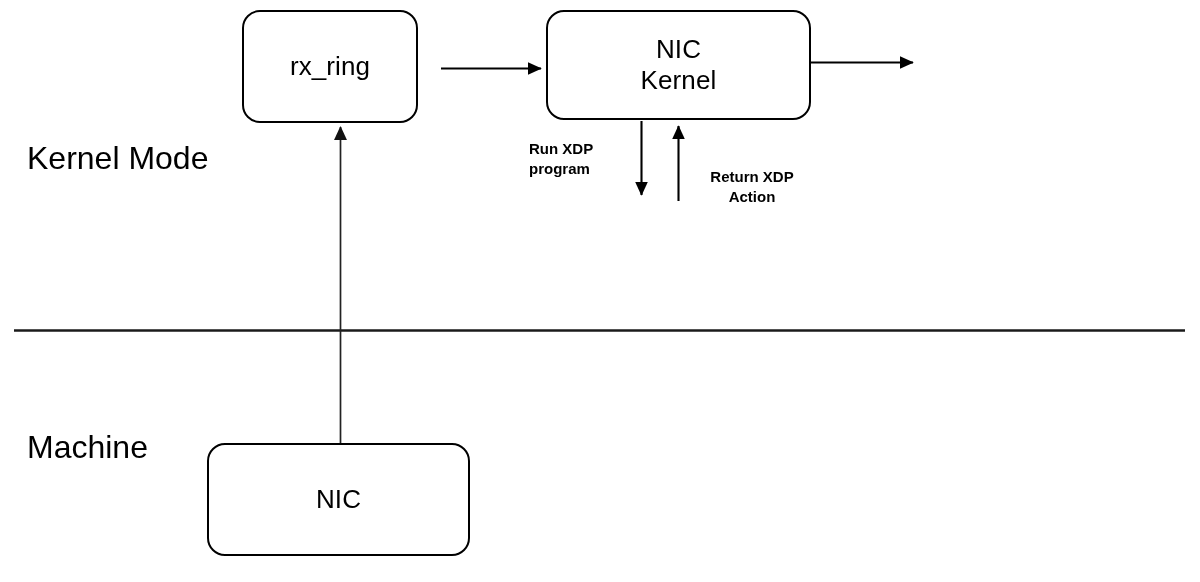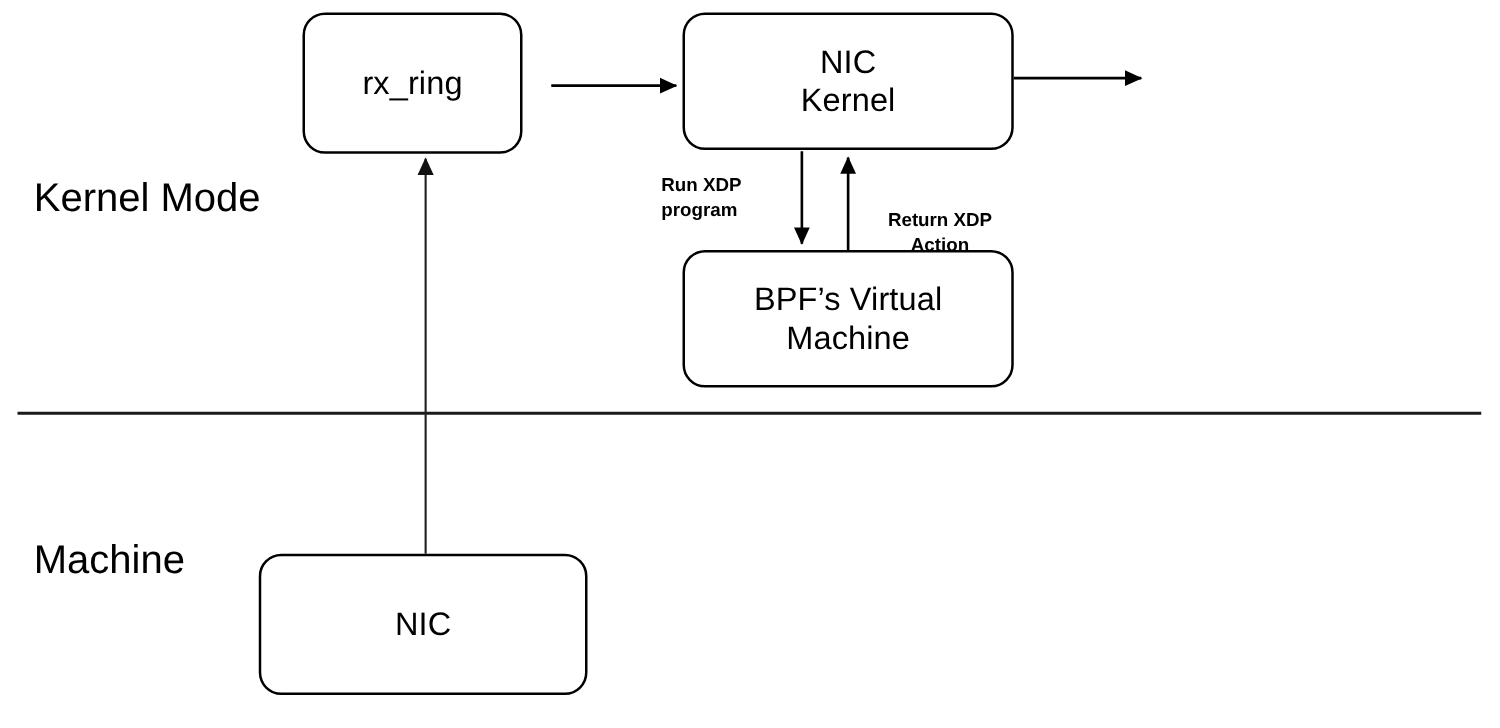--- a/index.html
+++ b/index.html
@@ -95,26 +95,20 @@
   </div>
 
   <div class="node-box" style="left:546px; top:10px; width:265px; height:110px;">
     <span>
       <span>NIC</span><br>
       <span>Kernel</span>
     </span>
   </div>
 
 
-  <div class="node-box" style="left:546px; top:200px; width:265px; height:110px;">
-    <span>
-      <span>BPF’s Virtual</span><br>
-      <span>Machine</span>
-    </span>
-  </div>
 
   <div class="node-box" style="left:207px; top:443px; width:263px; height:113px;">
     <span>NIC</span>
   </div>
 
   <div class="edge-label left-align" style="left:529px; top:139px; width:100px;">Run XDP
 program</div>
 
   <div class="edge-label" style="left:694px; top:139px; width:116px;margin-top:28px;">Return XDP
 Action</div>

